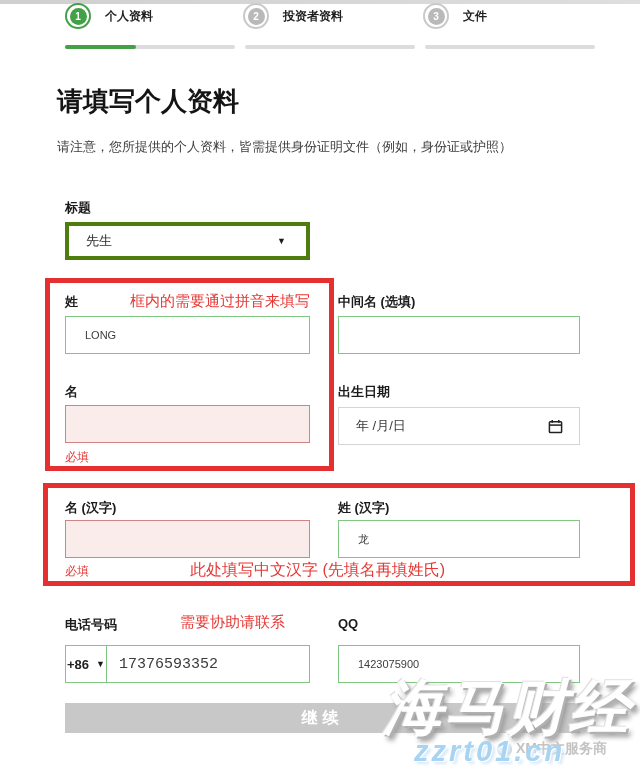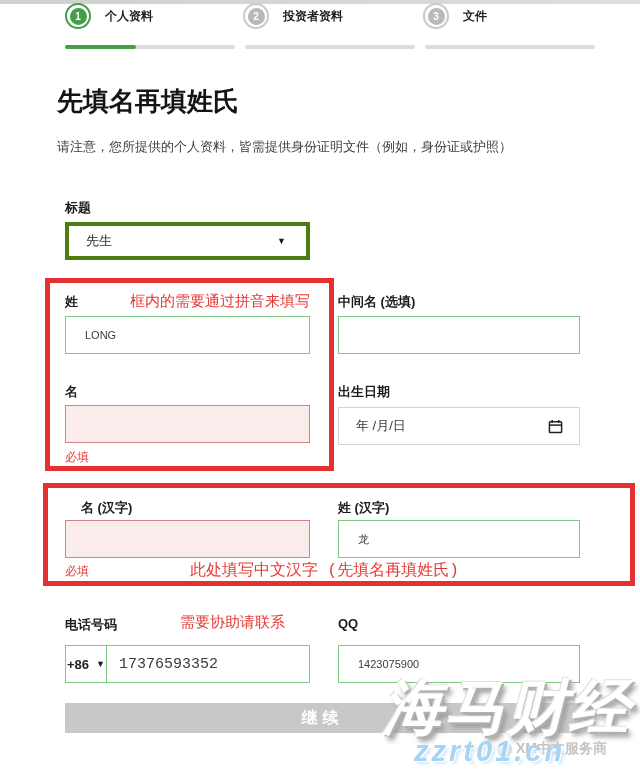--- a/index.html
+++ b/index.html
@@ -53,21 +53,21 @@
               border:1px solid #81c784; display:flex; align-items:stretch; background:#fff;justify-content:center; }
   .cc { width:68px; display:flex; align-items:center; justify-content:center; gap:7px;
         border-right:1px solid #81c784; cursor:pointer; }
   .cc .cc-val { font-size:13px; font-weight:bold; color:#222; }
   .phone-num { flex:1; border:none; outline:none; font-family:Liberation Mono, monospace; font-size:15px;
                color:#3c3c3c; padding-left:12px; }
 
   .req { position:absolute; font-size:12px; color:#e53935; }
   .annot { position:absolute; color:#e53935; white-space:nowrap; }
   .annot-pinyin { left:130px; top:292px; font-size:15px; }
-  .annot-hanzi { left:190px; top:560px; font-size:16px;font-family:Liberation Mono, monospace; }
+  .annot-hanzi { left:190px; top:560px; font-size:16px; }
   .annot-help { left:180px; top:613px; font-size:15px; }
 
   .redbox { position:absolute; border:5px solid #e43030; pointer-events:none; z-index:4; }
   .redbox-1 { left:45px; top:278px; width:289px; height:193px; }
   .redbox-2 { left:43px; top:483px; width:592px; height:103px; }
 
   .continue-btn { position:absolute; left:65px; top:703px; width:515px; height:30px;
                   background:#c8c8c8; color:#ffffff; font-size:16px; font-weight:bold;
                   letter-spacing:5px; display:flex; align-items:center; justify-content:center;
                   cursor:pointer; z-index:1; }
@@ -111,21 +111,21 @@
       <div class="circle-inner">3</div>
     </div>
     <span class="step-label">文件</span>
   </div>
   <div class="bar bar-1">
       <div class="bar-fill"></div>
     </div>
   <div class="bar bar-2"></div>
   <div class="bar bar-3"></div>
 
-  <h1 class="page-title">先填名再填姓氏</h1>
+  <h1 class="page-title">请填写个人资料</h1>
   <p class="page-subtitle">请注意，您所提供的个人资料，皆需提供身份证明文件（例如，身份证或护照）</p>
 
   <span class="f-label" style="left:65px; top:199px;">标题</span>
   <div class="selectbox">
     <span class="val">先生</span>
     <span class="caret">▼</span>
   </div>
 
   <span class="f-label" style="left:65px; top:293px;">姓</span>
   <span class="annot annot-pinyin">框内的需要通过拼音来填写</span>
@@ -142,21 +142,21 @@
   <div class="datebox">
     <span class="ph">年 /月/日</span>
     <svg class="cal-icon" viewBox="0 0 16 16">
       <rect x="1.5" y="3" width="13" height="11.5" rx="1" fill="none" stroke="#222" stroke-width="1.6"></rect>
       <line x1="1.5" y1="6.5" x2="14.5" y2="6.5" stroke="#222" stroke-width="1.6"></line>
       <line x1="4.5" y1="1" x2="4.5" y2="4" stroke="#222" stroke-width="1.6"></line>
       <line x1="11.5" y1="1" x2="11.5" y2="4" stroke="#222" stroke-width="1.6"></line>
     </svg>
   </div>
 
-  <span class="f-label" style="left:65px; top:499px;margin-left:16px;">名 (汉字)</span>
+  <span class="f-label" style="left:65px; top:499px;">名 (汉字)</span>
   <input class="f-input error col-l" style="top: 520px;" value="">
   <span class="req" style="left:65px; top:563px;">必填</span>
 
   <span class="f-label" style="left:338px; top:499px;">姓 (汉字)</span>
   <input class="f-input col-r" style="top: 520px;" value="龙">
   <span class="annot annot-hanzi">此处填写中文汉字 (先填名再填姓氏)</span>
 
   <span class="f-label" style="left:65px; top:616px;">电话号码</span>
   <span class="annot annot-help">需要协助请联系</span>
   <div class="phonebox">

